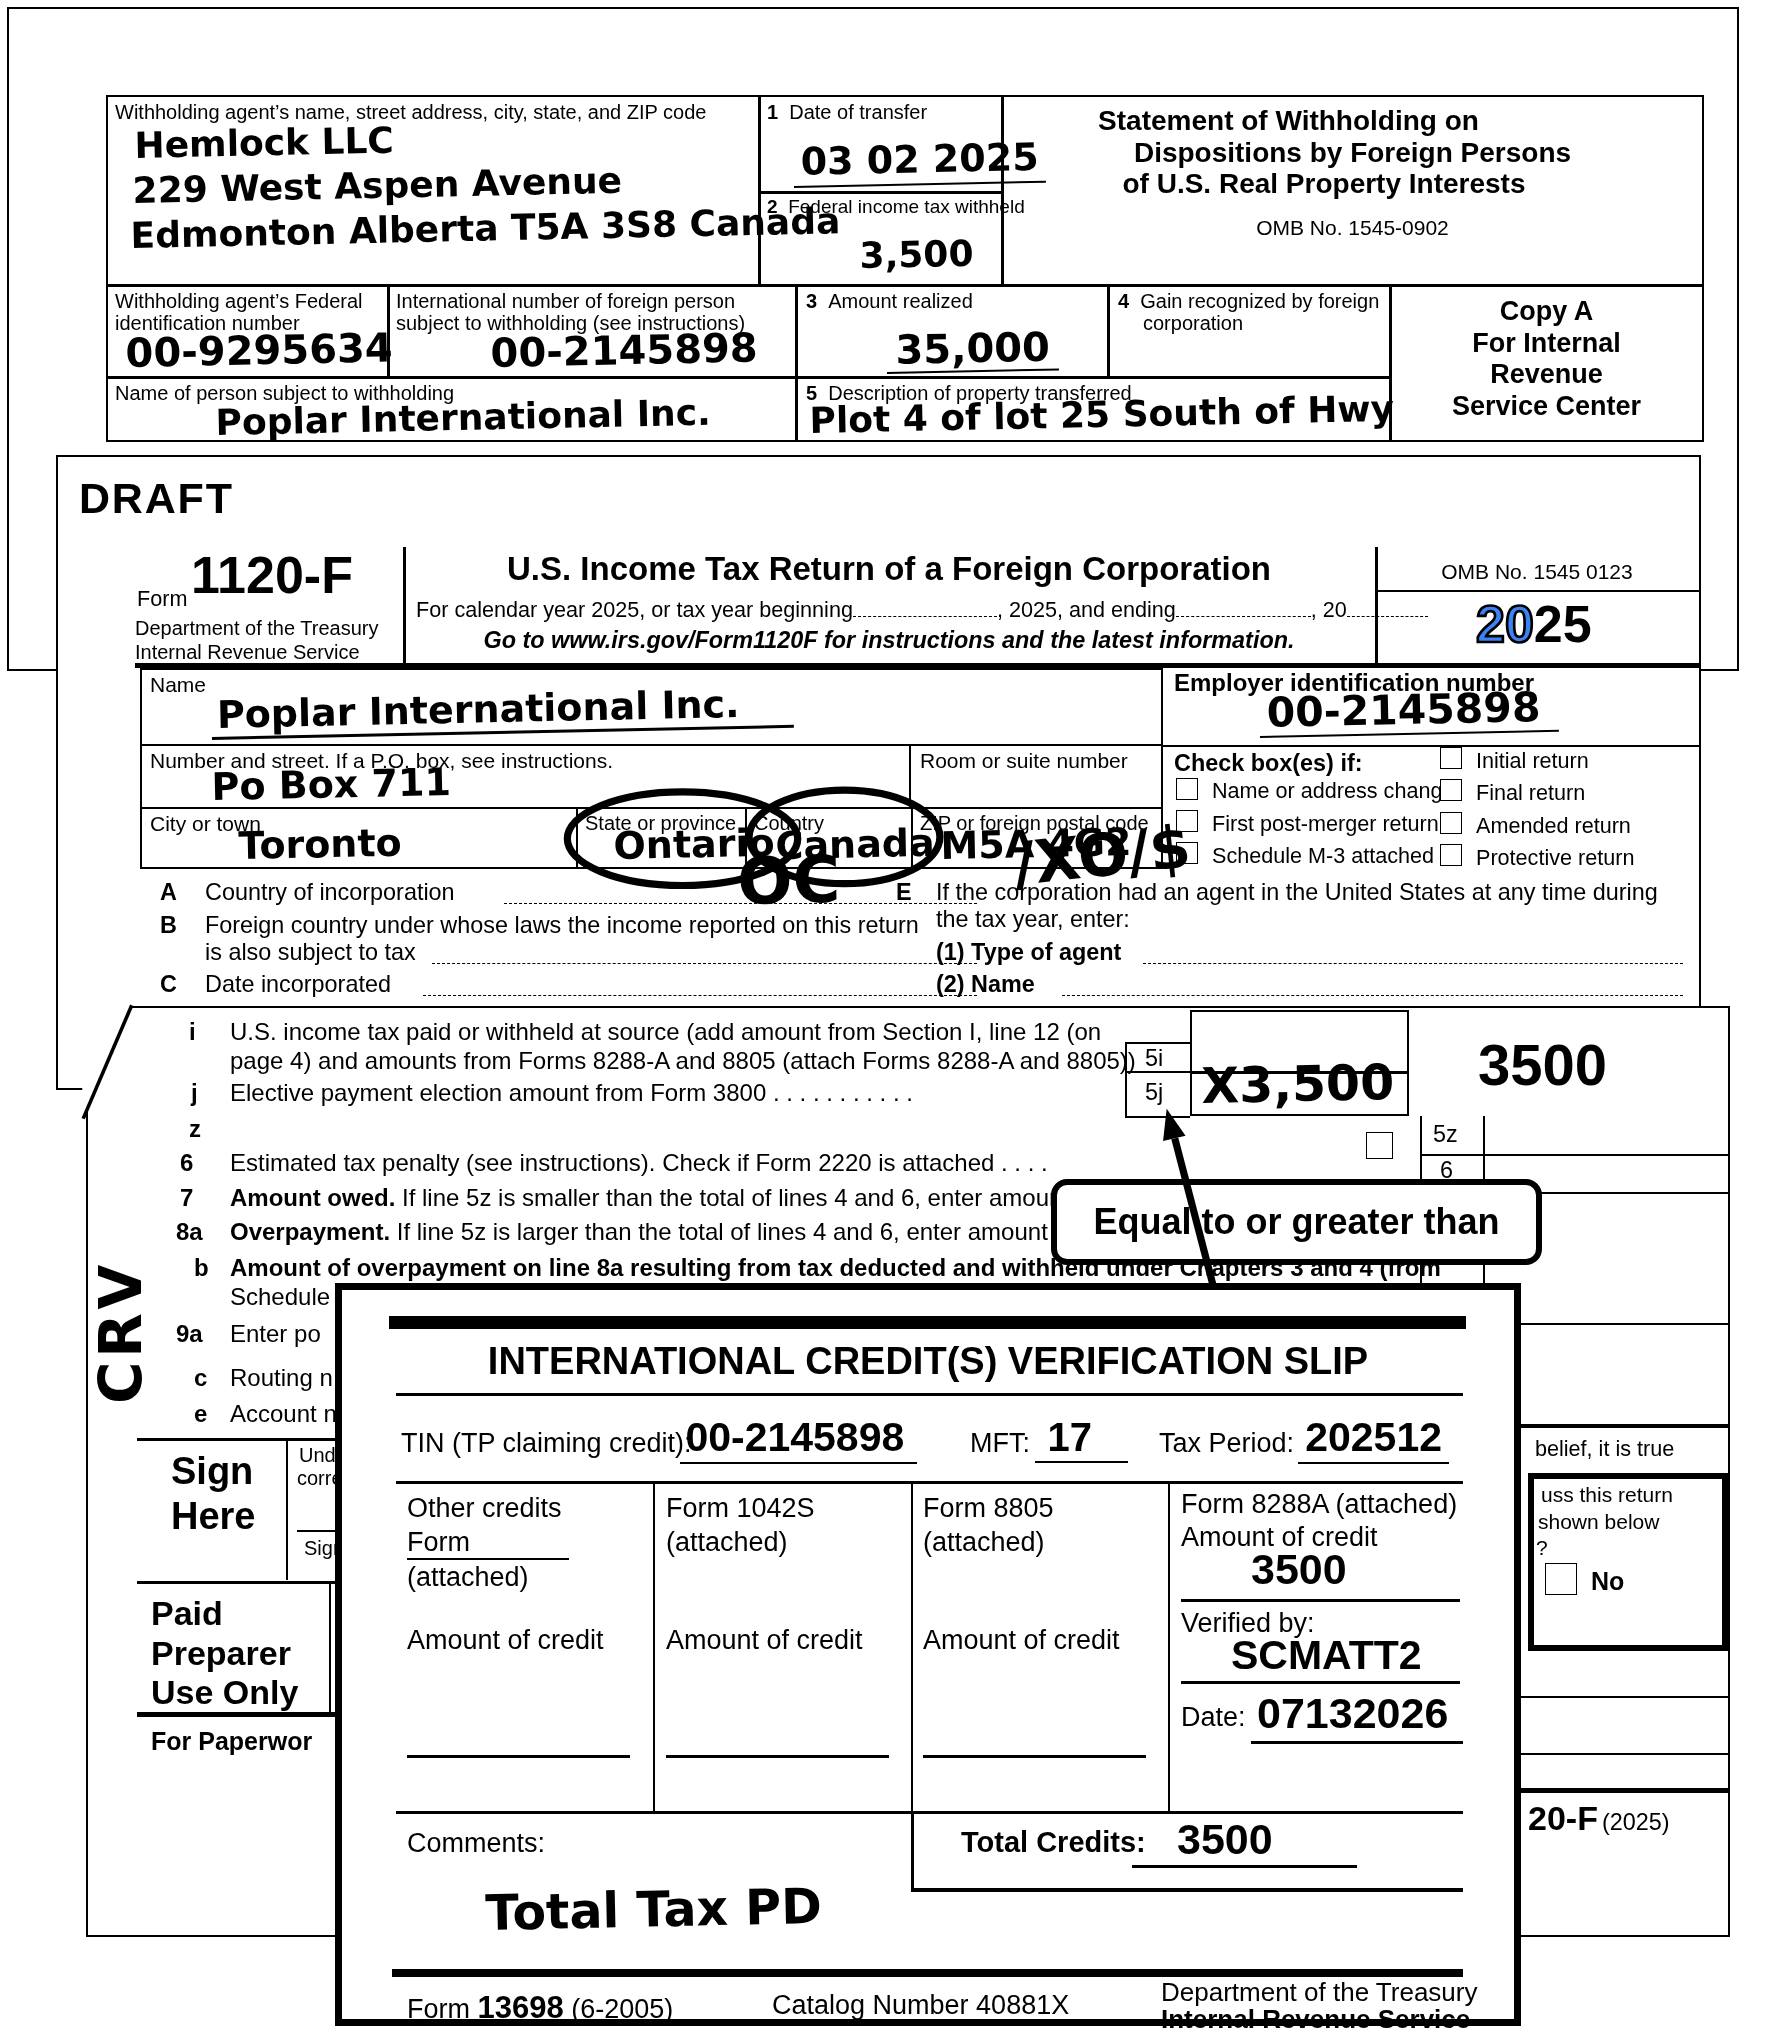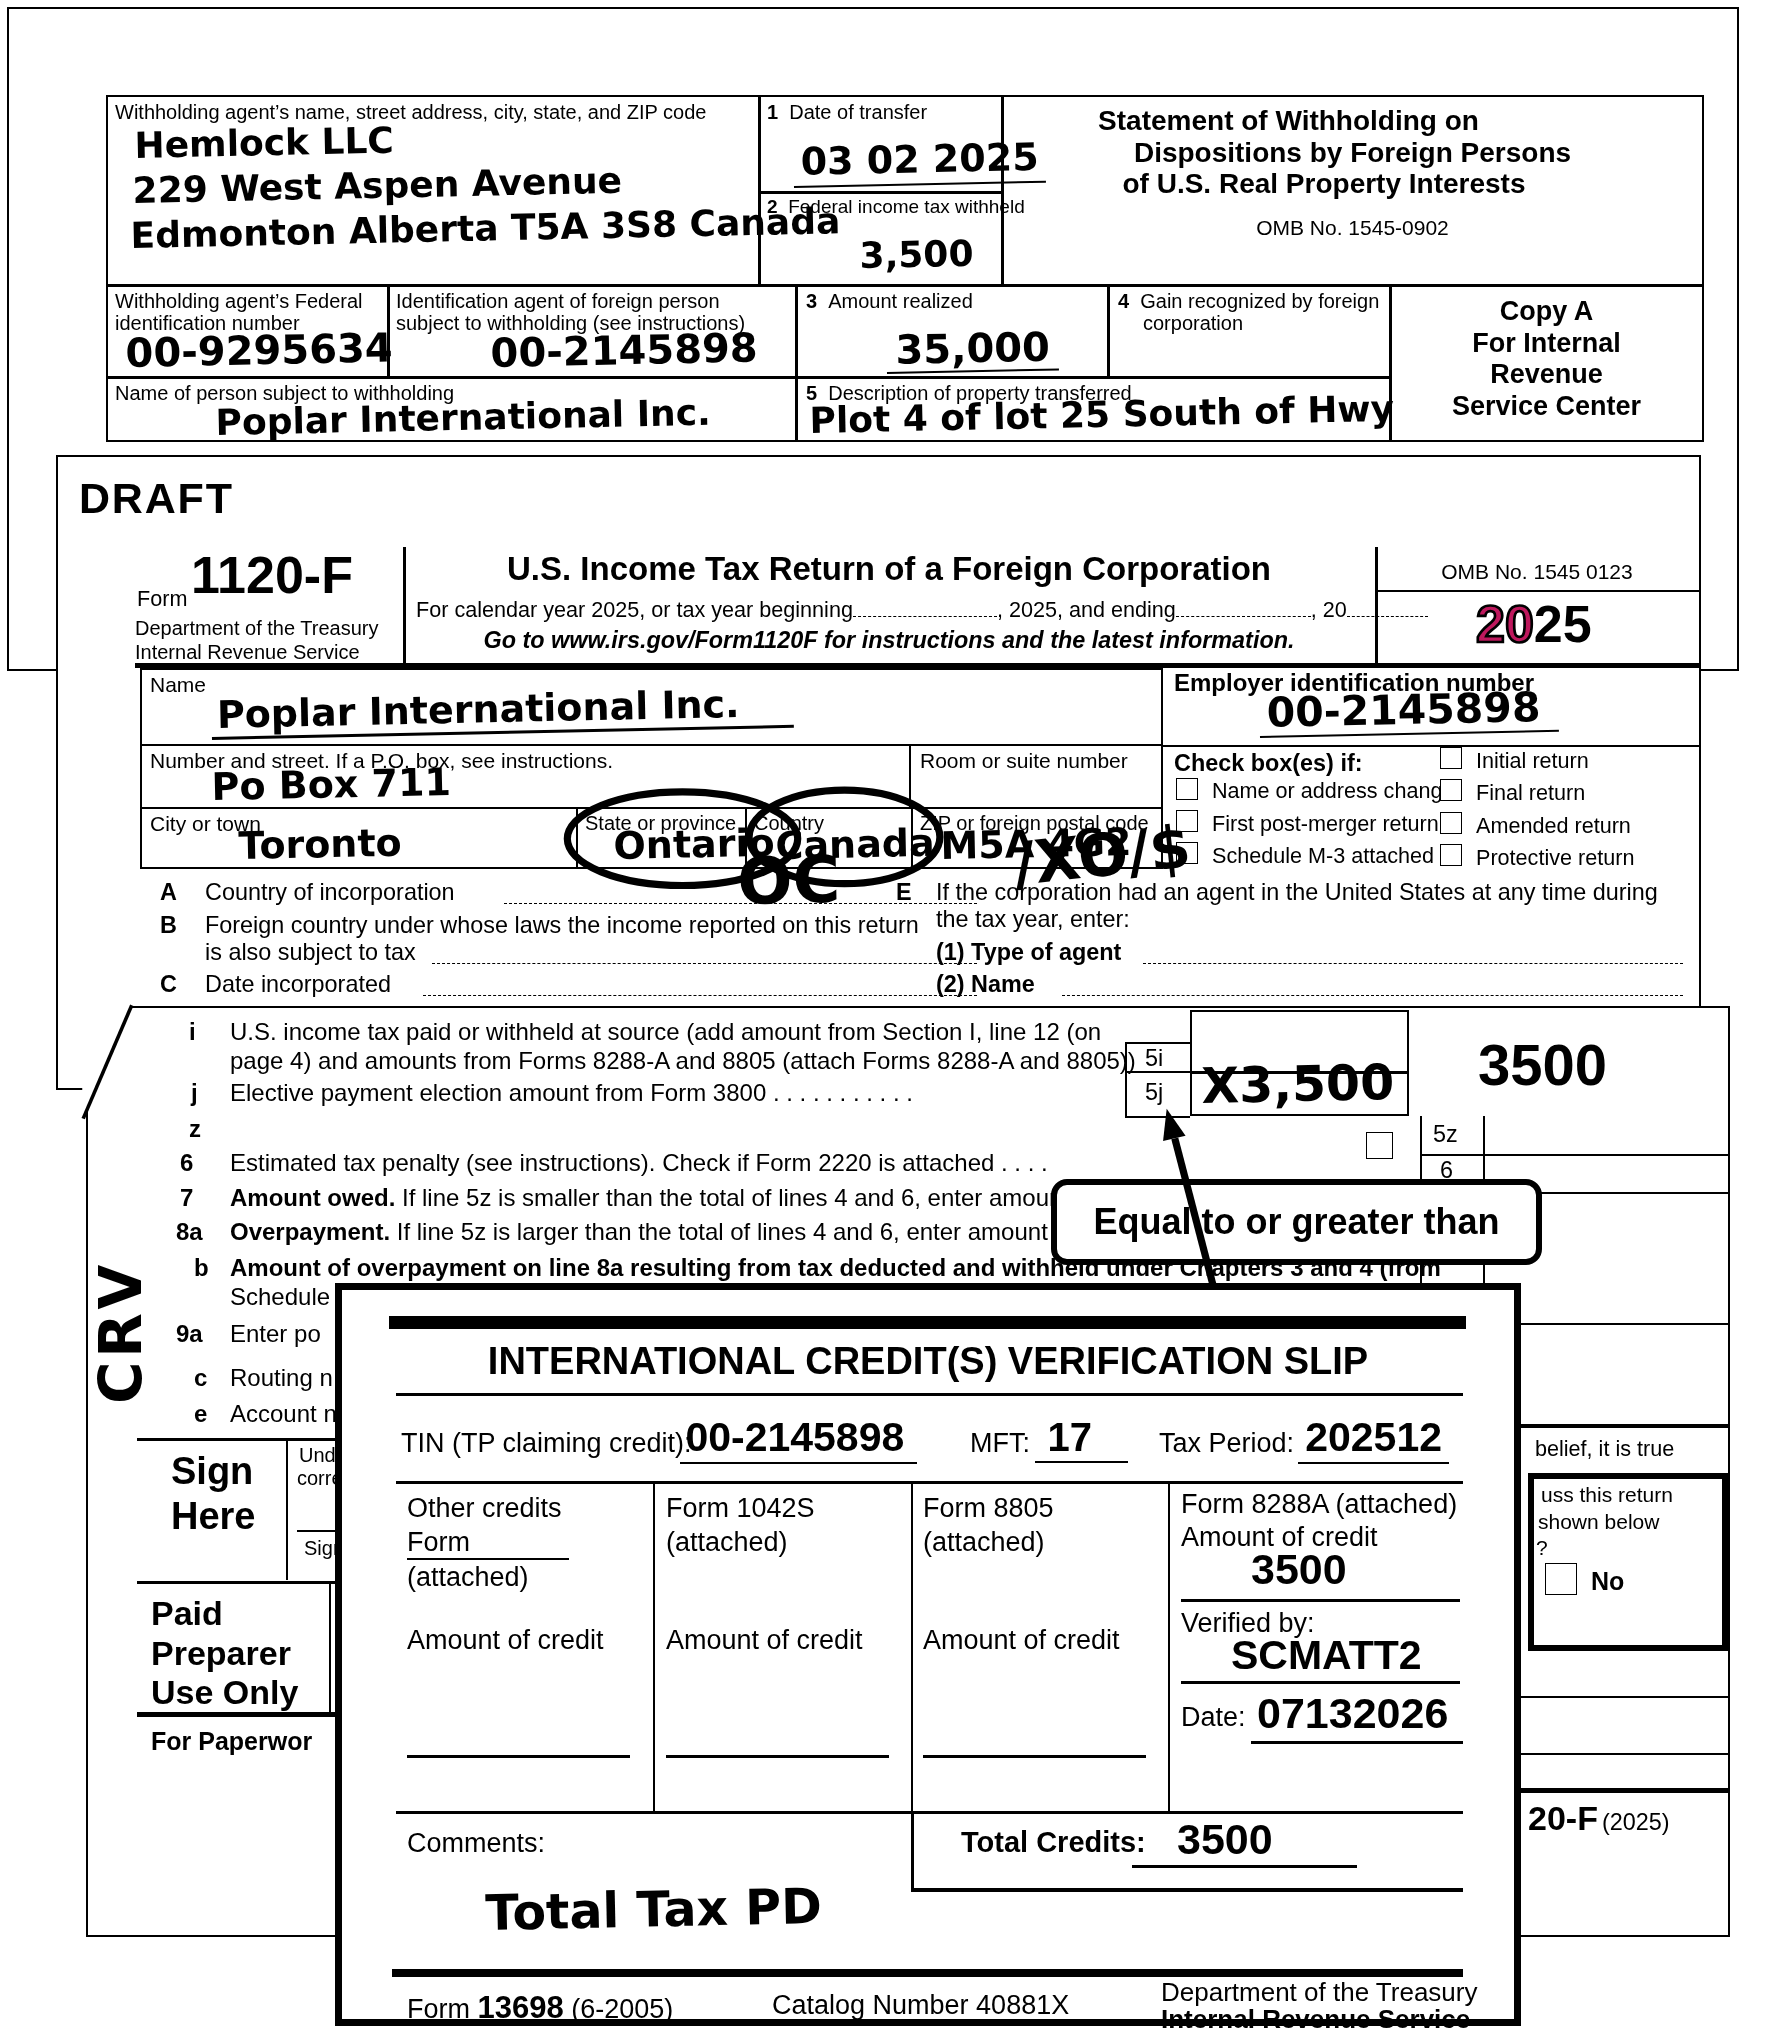--- a/index.html
+++ b/index.html
@@ -7,21 +7,21 @@
           font-family:"Liberation Sans",sans-serif;overflow:hidden;}
   .sheet{position:absolute;background:#fff;border:2.7px solid #000;box-sizing:border-box;}
   .t{position:absolute;white-space:nowrap;line-height:1.1;}
   .b{font-weight:bold;}
   .i{font-style:italic;}
   .hw{font-family:"DejaVu Sans",sans-serif;font-weight:bold;transform:rotate(-1.2deg);transform-origin:left bottom;}
   .hline{position:absolute;background:#000;height:2.7px;}
   .vline{position:absolute;background:#000;width:2.7px;}
   .cbx{position:absolute;border:1.8px solid #000;background:#fff;box-sizing:border-box;}
   .dash{position:absolute;border-bottom:1.8px dashed #000;}
-  .outline20{color:#be185d;-webkit-text-stroke:2.7px #000;}
+  .outline20{color:#3b82f6;-webkit-text-stroke:2.7px #000;}
   .callout{position:absolute;border:6.3px solid #000;border-radius:16px;background:#fff;
            display:flex;align-items:center;justify-content:center;}
   .box{position:absolute;border:2.7px solid #000;box-sizing:border-box;background:#fff;}
   svg.overlay{position:absolute;left:0;top:0;pointer-events:none;}
 </style>
 </head>
 <body>
 
 <div class="canvas">
 
@@ -48,21 +48,21 @@
   <div class="t" style="left:767px;top:197px;font-size:19px;"><span class="b">2</span>&nbsp;&nbsp;<span>Federal income tax withheld</span></div>
   <div class="t hw" style="left:860px;top:236px;font-size:36px;">3,500</div>
 
   <div class="t b" style="left:1001px;top:106px;width:575px;text-align:center;font-size:28px;">Statement of Withholding on</div>
   <div class="t b" style="left:1001px;top:138px;width:703px;text-align:center;font-size:28px;">Dispositions by Foreign Persons</div>
   <div class="t b" style="left:1001px;top:169px;width:646px;text-align:center;font-size:28px;">of U.S. Real Property Interests</div>
   <div class="t" style="left:1001px;top:216px;width:703px;text-align:center;font-size:21px;">OMB No. 1545-0902</div>
 
   <div class="t" style="left:115px;top:290px;font-size:20px;"><span>Withholding agent’s Federal</span><br><span>identification number</span></div>
   <div class="t hw" style="left:126px;top:331px;font-size:40px;">00-9295634</div>
-  <div class="t" style="left:396px;top:290px;font-size:20px;"><span>Identification agent of foreign person</span><br><span>subject to withholding (see instructions)</span></div>
+  <div class="t" style="left:396px;top:290px;font-size:20px;"><span>International number of foreign person</span><br><span>subject to withholding (see instructions)</span></div>
   <div class="t hw" style="left:491px;top:331px;font-size:40px;">00-2145898</div>
   <div class="t" style="left:806px;top:290px;font-size:20px;"><span class="b">3</span>&nbsp;&nbsp;<span>Amount realized</span></div>
   <div class="t hw" style="left:887px;top:328px;font-size:40px;border-bottom:2.7px solid #000;padding:0 9px 0 9px;">35,000</div>
   <div class="t" style="left:1118px;top:290px;font-size:20px;"><span class="b">4</span>&nbsp;&nbsp;<span>Gain recognized by foreign</span><br><span style="margin-left:25px;">corporation</span></div>
 
   <div class="t b" style="left:1389px;top:297px;width:315px;text-align:center;font-size:27px;">Copy A</div>
   <div class="t b" style="left:1389px;top:329px;width:315px;text-align:center;font-size:27px;">For Internal</div>
   <div class="t b" style="left:1389px;top:360px;width:315px;text-align:center;font-size:27px;">Revenue</div>
   <div class="t b" style="left:1389px;top:392px;width:315px;text-align:center;font-size:27px;">Service Center</div>
 

